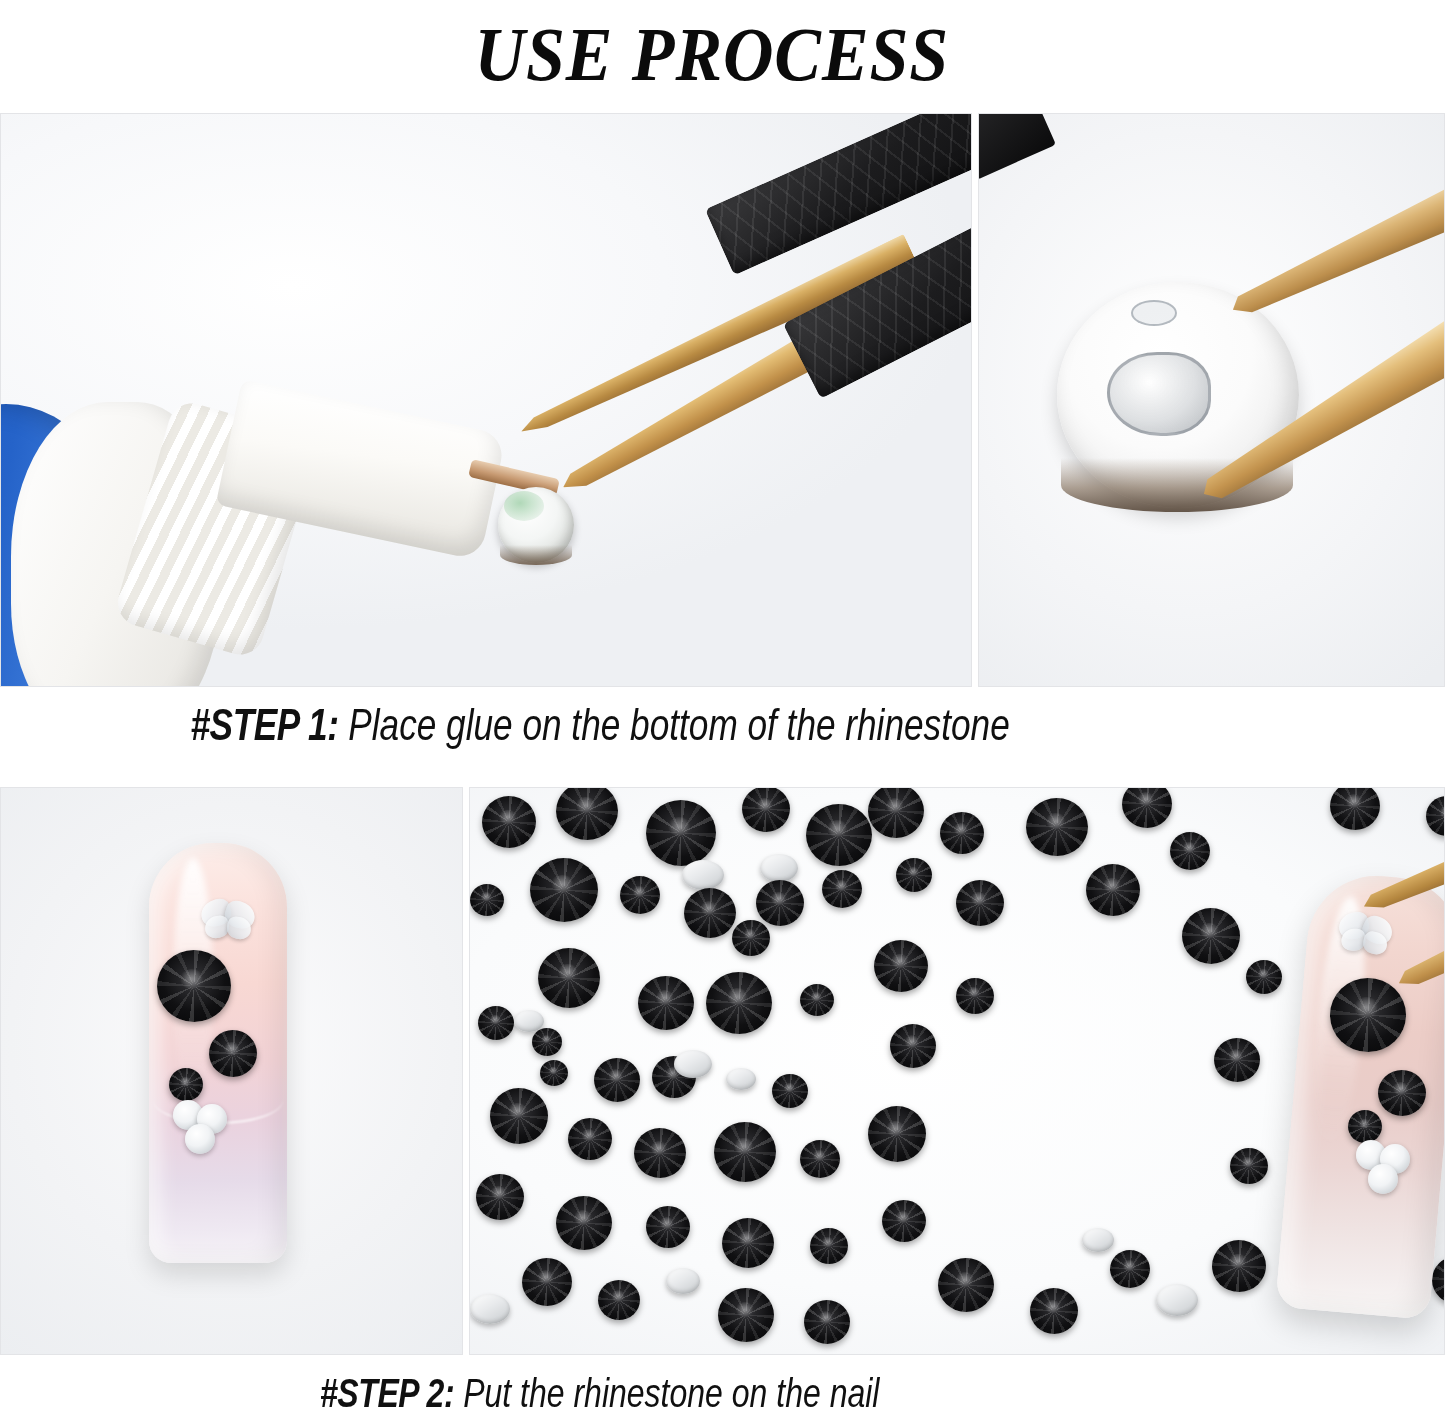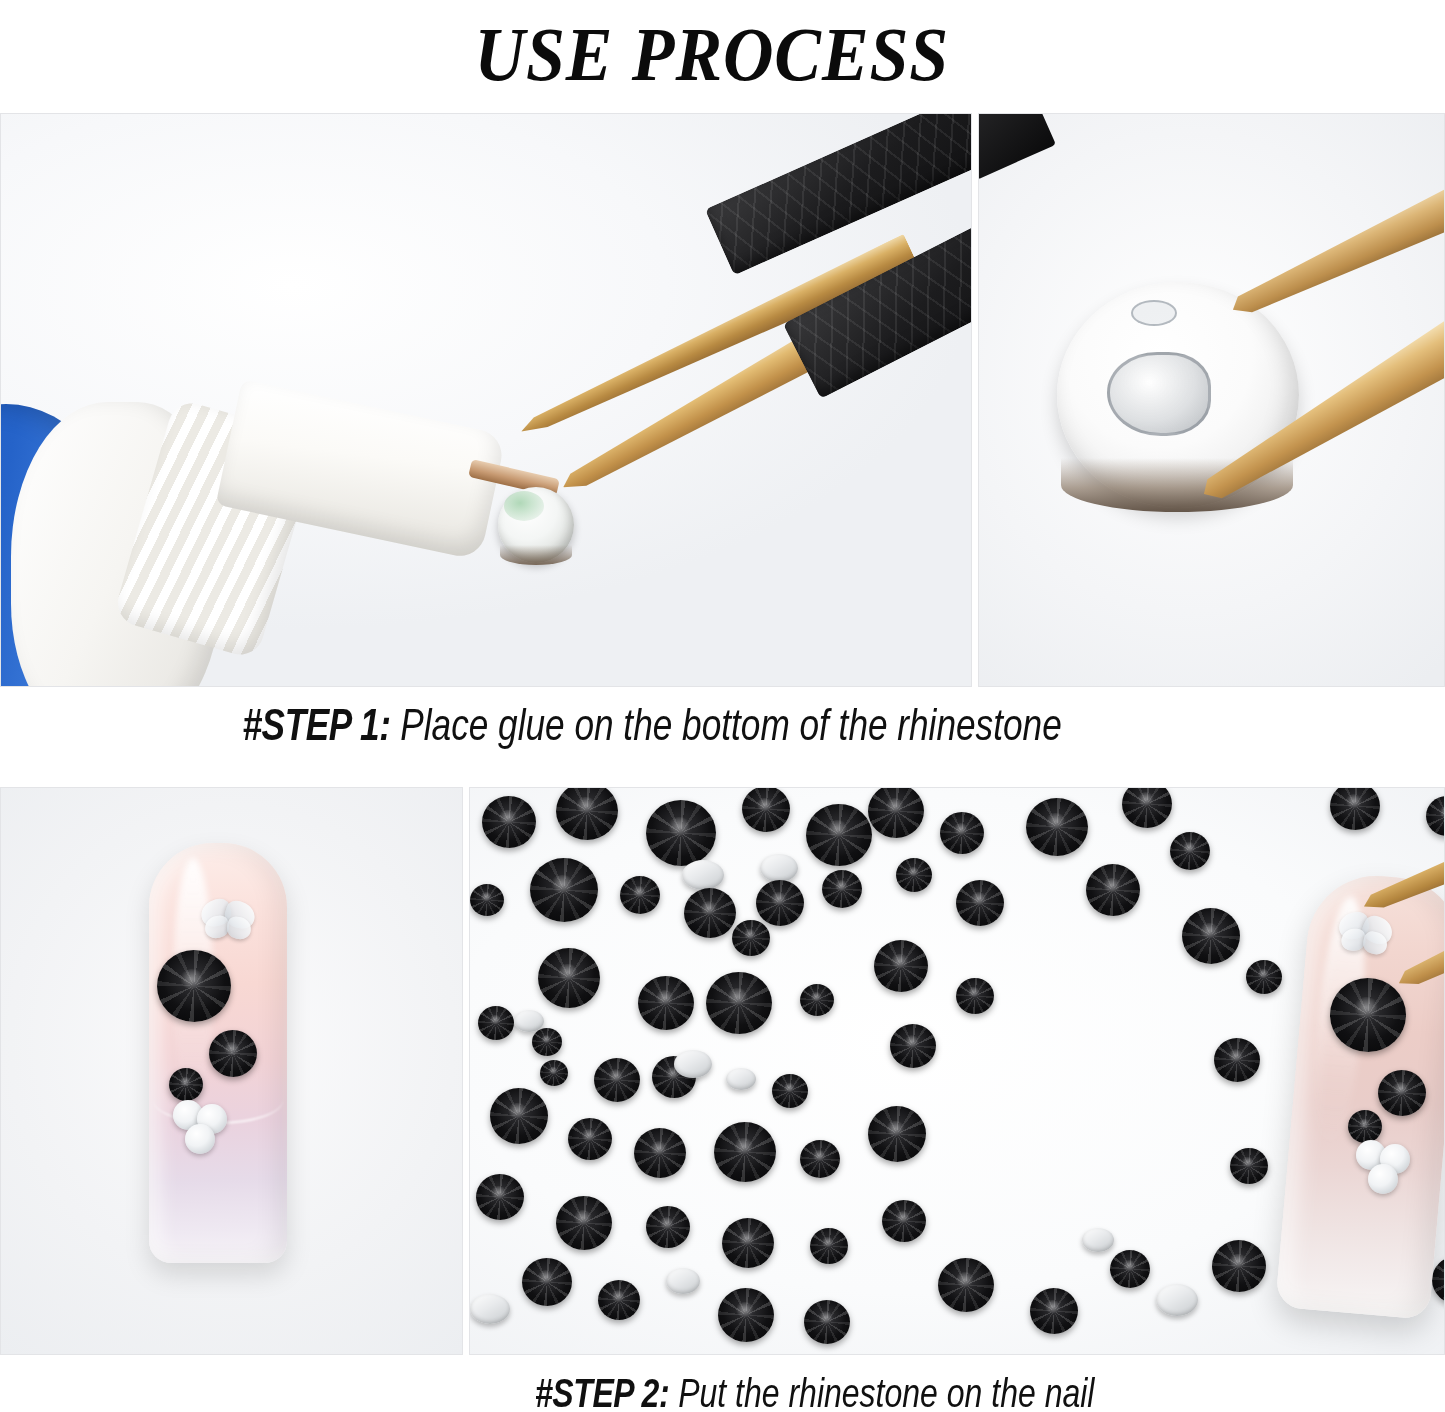--- a/index.html
+++ b/index.html
@@ -59,23 +59,23 @@
     box-sizing: border-box;
   }
   .p-glue     { width: 972px; }
   .p-closeup  { width: 467px; }
   .p-nail     { width: 463px; }
   .p-scatter  { width: 976px; }
 
   
   .caption {
     position: absolute;
-    left: 0;
+    left: 18px;
     width: 1164px;
-    text-align: right;
+    text-align: center;
     color: #101010;
     white-space: nowrap;
   }
   .cap-1 { top: 697px; height: 62px; }
   .cap-2 { top: 1368px; height: 50px; }
 
   .cap-inner {
     display: inline-block;
     font-size: 44px;
     line-height: 56px;

